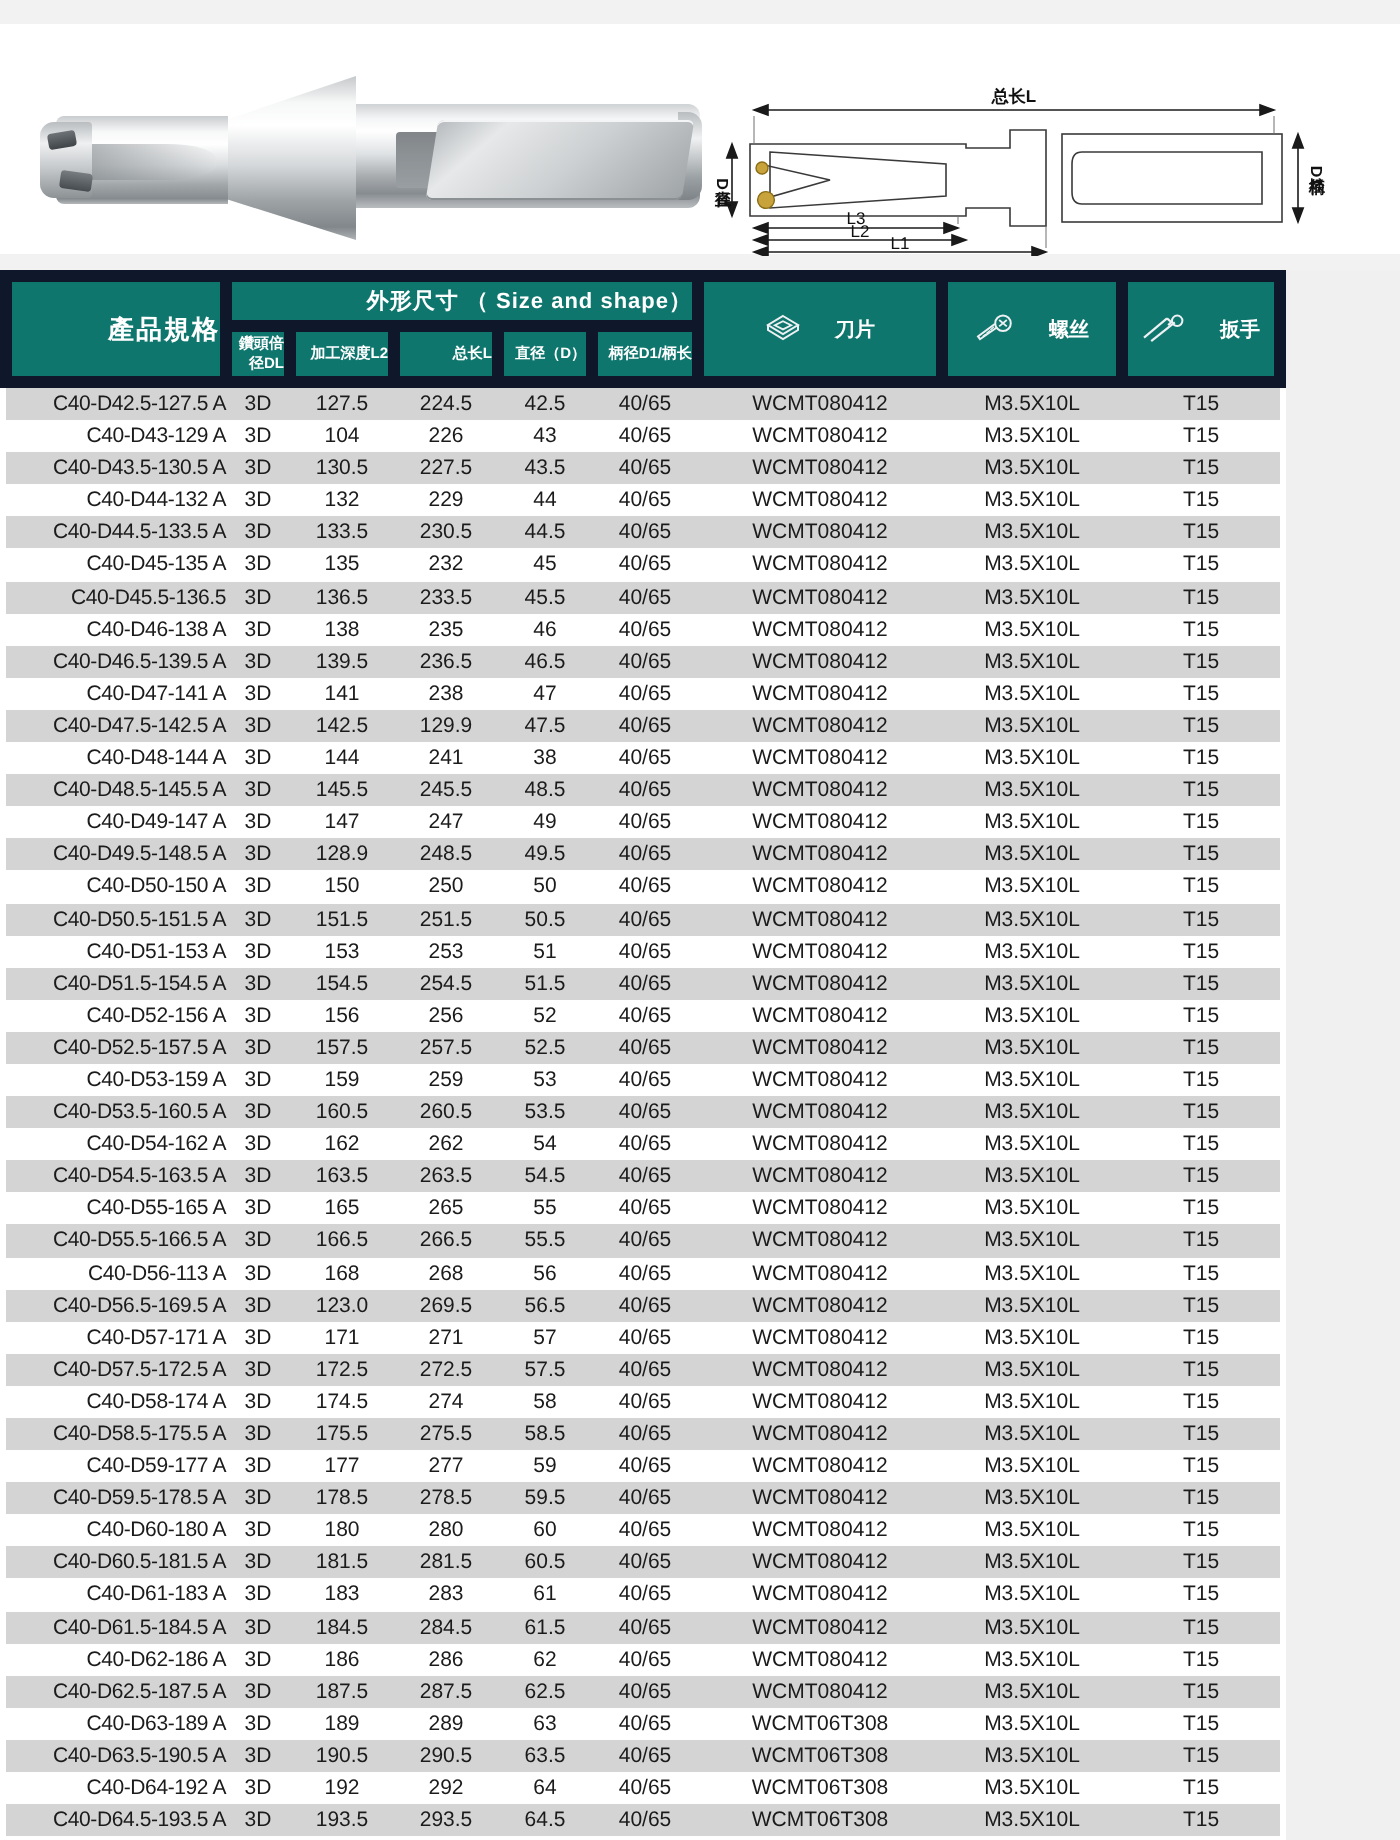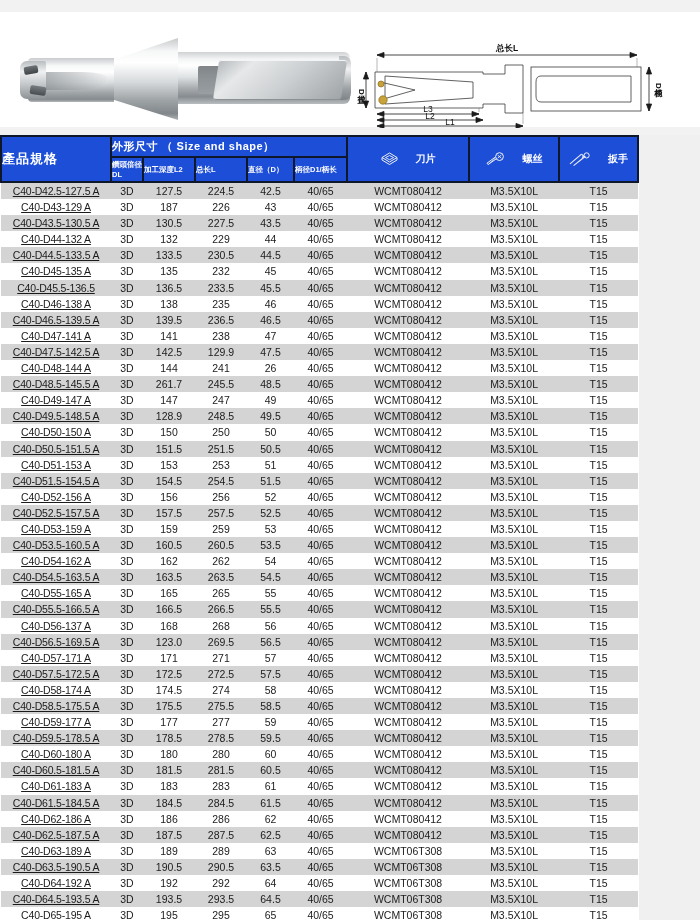--- a/index.html
+++ b/index.html
@@ -68,37 +68,37 @@
 
   
   .tech{position:absolute;left:0;top:10px;width:345px;height:118px;}
 
   
   .tbl-wrap{position:absolute;left:0;top:135px;width:700px;height:785px;background:#f0f0f0;}
   table.spec{border-collapse:collapse;width:637px;table-layout:fixed;background:#fff;}
   table.spec th,table.spec td{padding:0;margin:0;}
 
   thead th{
-    background:#1d4ed8;color:#ffffff;font-weight:bold;
-    border:2px solid #0f172a;text-align:left;vertical-align:middle;
+    background:#0f766e;color:#ffffff;font-weight:bold;
+    border:6px solid #0f172a;text-align:right;vertical-align:middle;
   }
   .th-main{font-size:13px;height:44px;letter-spacing:1px;}
   .th-group{font-size:11px;height:19px;letter-spacing:.5px;}
   .th-sub{font-size:7.5px;height:22px;letter-spacing:0;}
   .th-icon{font-size:10px;height:44px;}
   .icn-row{display:flex;align-items:center;justify-content:center;gap:18px;}
   .icn-row span.lbl{font-size:10px;}
 
   tbody td{
     font-size:10.5px;color:#1b1b1b;text-align:center;height:16.1px;
     line-height:16.1px;white-space:nowrap;font-weight:normal;
   }
   tbody tr.odd td{background:#d4d4d4;}
   tbody tr.even td{background:#ffffff;}
-  td.c-model{text-align:center;padding-left:5px;letter-spacing:-.2px;text-decoration:underline;}
+  td.c-model{text-align:right;padding-left:5px;letter-spacing:-.2px;}
   .w-model{width:110px;}
   .w-dl{width:32px;}
   .w-l2{width:52px;}
   .w-l{width:52px;}
   .w-d{width:47px;}
   .w-d1{width:53px;}
   .w-ins{width:122px;}
   .w-scr{width:90px;}
   .w-wr{width:79px;}
 </style>
@@ -253,21 +253,21 @@
             <td class="c-l">224.5</td>
             <td class="c-d">42.5</td>
             <td class="c-d1">40/65</td>
             <td class="c-ins">WCMT080412</td>
             <td class="c-scr">M3.5X10L</td>
             <td class="c-wr">T15</td>
           </tr>
           <tr class="even">
             <td class="c-model">C40-D43-129 A</td>
             <td class="c-dl">3D</td>
-            <td class="c-l2">187</td>
+            <td class="c-l2">104</td>
             <td class="c-l">226</td>
             <td class="c-d">43</td>
             <td class="c-d1">40/65</td>
             <td class="c-ins">WCMT080412</td>
             <td class="c-scr">M3.5X10L</td>
             <td class="c-wr">T15</td>
           </tr>
           <tr class="odd">
             <td class="c-model">C40-D43.5-130.5 A</td>
             <td class="c-dl">3D</td>
@@ -365,30 +365,30 @@
             <td class="c-d1">40/65</td>
             <td class="c-ins">WCMT080412</td>
             <td class="c-scr">M3.5X10L</td>
             <td class="c-wr">T15</td>
           </tr>
           <tr class="even">
             <td class="c-model">C40-D48-144 A</td>
             <td class="c-dl">3D</td>
             <td class="c-l2">144</td>
             <td class="c-l">241</td>
-            <td class="c-d">26</td>
+            <td class="c-d">38</td>
             <td class="c-d1">40/65</td>
             <td class="c-ins">WCMT080412</td>
             <td class="c-scr">M3.5X10L</td>
             <td class="c-wr">T15</td>
           </tr>
           <tr class="odd">
             <td class="c-model">C40-D48.5-145.5 A</td>
             <td class="c-dl">3D</td>
-            <td class="c-l2">261.7</td>
+            <td class="c-l2">145.5</td>
             <td class="c-l">245.5</td>
             <td class="c-d">48.5</td>
             <td class="c-d1">40/65</td>
             <td class="c-ins">WCMT080412</td>
             <td class="c-scr">M3.5X10L</td>
             <td class="c-wr">T15</td>
           </tr>
           <tr class="even">
             <td class="c-model">C40-D49-147 A</td>
             <td class="c-dl">3D</td>
@@ -537,21 +537,21 @@
             <td class="c-dl">3D</td>
             <td class="c-l2">166.5</td>
             <td class="c-l">266.5</td>
             <td class="c-d">55.5</td>
             <td class="c-d1">40/65</td>
             <td class="c-ins">WCMT080412</td>
             <td class="c-scr">M3.5X10L</td>
             <td class="c-wr">T15</td>
           </tr>
           <tr class="even">
-            <td class="c-model">C40-D56-137 A</td>
+            <td class="c-model">C40-D56-113 A</td>
             <td class="c-dl">3D</td>
             <td class="c-l2">168</td>
             <td class="c-l">268</td>
             <td class="c-d">56</td>
             <td class="c-d1">40/65</td>
             <td class="c-ins">WCMT080412</td>
             <td class="c-scr">M3.5X10L</td>
             <td class="c-wr">T15</td>
           </tr>
           <tr class="odd">

